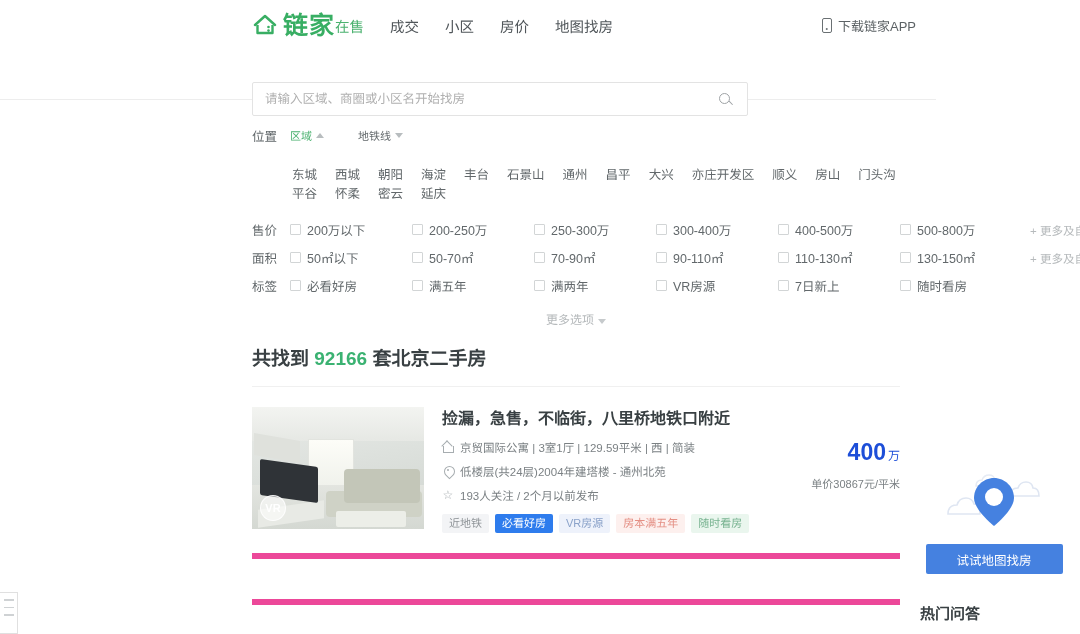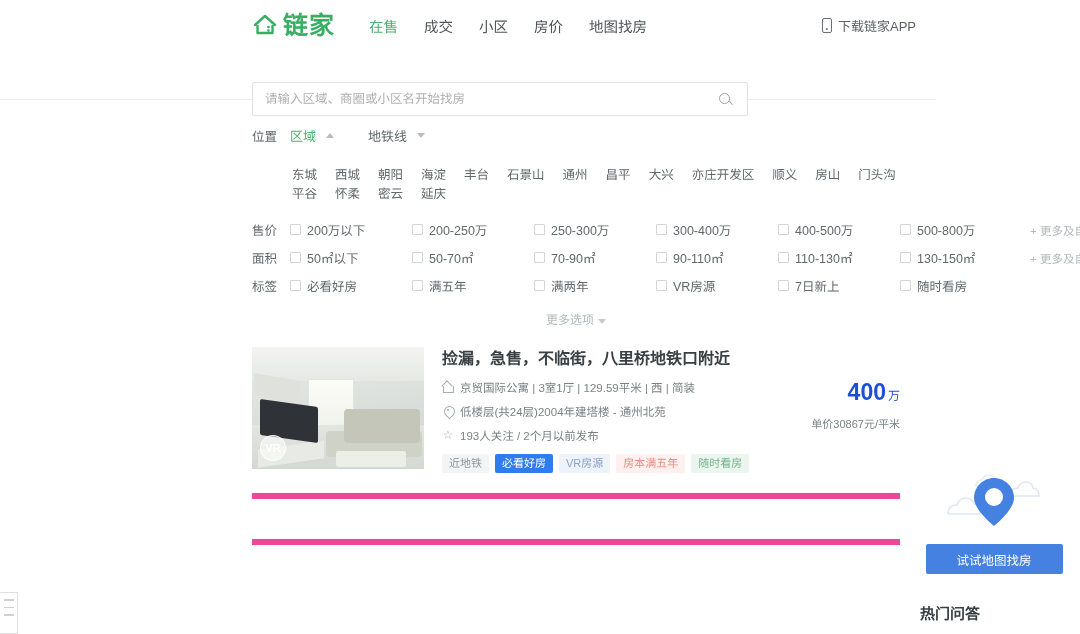--- a/index.html
+++ b/index.html
@@ -29,21 +29,21 @@
   }
   .logo { display: flex; align-items: center; gap: 5px; }
   .logo-mark { width: 26px; height: 26px; position: relative; }
   .logo-text {
     font-size: 25px;
     font-weight: bold;
     color: #38ae63;
     letter-spacing: 1px;
     line-height: 1;
   }
-  .nav-links { display: flex; align-items: center; gap: 26px; margin-left: 34px; }
+  .nav-links { display: flex; align-items: center; gap: 26px; }
   .nav-link {
     font-size: 14.5px;
     color: #50565a;
     text-decoration: none;
     cursor: pointer;
     white-space: nowrap;
   }
   .nav-link.active { color: #4cb270; }
   .header-right {
     margin-left: auto;
@@ -119,27 +119,27 @@
   }
   .filter-inner { width: 648px; }
   .loc-row { display: flex; align-items: center; height: 26px; gap: 0; }
   .filter-label {
     font-size: 12.5px;
     color: #62686b;
     width: 38px;
     flex: 0 0 38px;
   }
   .loc-tab {
-    font-size: 13px;
+    font-size: 11px;
     color: #62686b;
     margin-right: 6px;
     cursor: pointer;
     display: inline-flex;
     align-items: center;
-    gap: 10px;
+    gap: 4px;
   }
   .loc-tab.active { color: #4cb270; }
   .loc-tab + .loc-tab { margin-left: 28px; }
   .caret {
     display: inline-block;
     width: 0; height: 0;
     border-left: 4px solid transparent;
     border-right: 4px solid transparent;
   }
   .caret.up { border-bottom: 5px solid #b8bdbf; }
@@ -617,20 +617,25 @@
           </div>
         </div>
 
         <div class="more-options">
           <span>更多选项</span><i class="caret down"></i>
         </div>
       </div>
     </div>
 
 
+    <div class="result-count">
+      <span>共找到</span>
+      <span class="num">92166</span>
+      <span>套北京二手房</span>
+    </div>
 
     <div class="listings">
 
       <div class="listing">
         <div class="thumb-wrap">
           <div class="thumb">
             <div class="room-ceiling"></div>
             <div class="room-window"></div>
             <div class="room-floor"></div>
             <div class="room-cabinet"></div>

